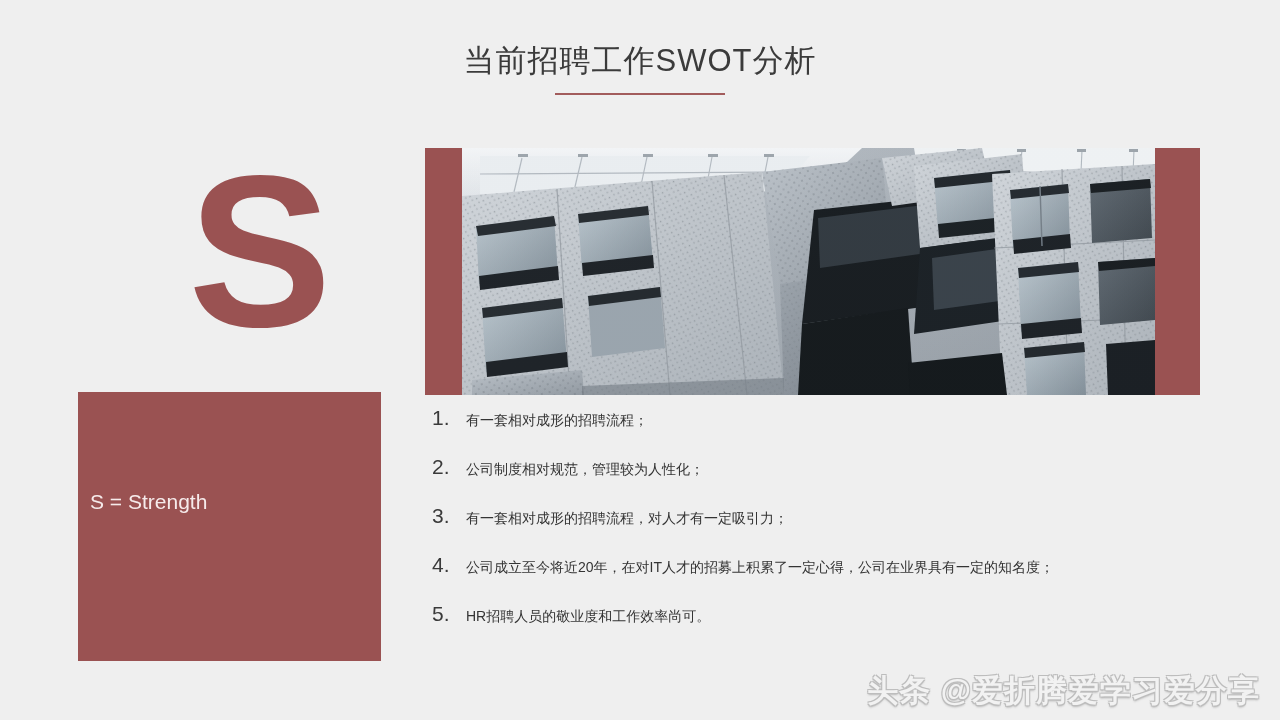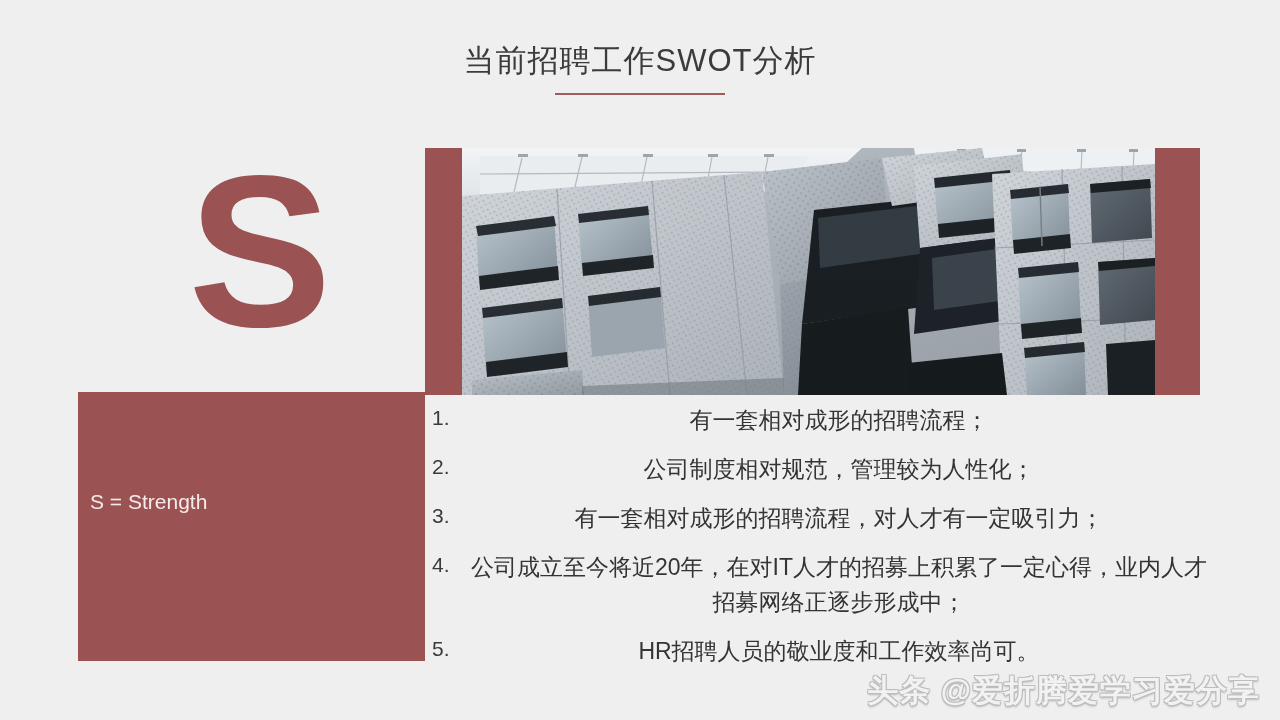--- a/index.html
+++ b/index.html
@@ -92,21 +92,21 @@
     overflow: hidden;
     background: #8e959c;
   }
   .photo svg { display: block; }
 
   
   .caption-box {
     position: absolute;
     left: 78px;
     top: 392px;
-    width: 347px;
+    width: 303px;
     height: 269px;
     background: #9a5252;
   }
   .caption-inner {
     position: absolute;
     left: 12px;
     top: 95px;
     width: 330px;
     color: #f4e9e9;
   }
@@ -137,25 +137,24 @@
     margin-bottom: 14px;
   }
   .bullet-num {
     width: 34px;
     flex: 0 0 34px;
     font-size: 21px;
     line-height: 30px;
     color: #3a3a3a;
   }
   .bullet-text {
-    font-size: 23px;
+    font-size: 14px;
     line-height: 35px;
     color: #343434;
     flex: 1 1 auto;
-    text-align: center;
   }
 
   
   .watermark {
     position: absolute;
     right: 20px;
     bottom: 8px;
     font-size: 31px;
     font-weight: bold;
     color: #f2f2f2;
@@ -355,21 +354,21 @@
     <div class="bullet-row">
       <div class="bullet-num">2.</div>
       <div class="bullet-text">公司制度相对规范，管理较为人性化；</div>
     </div>
     <div class="bullet-row">
       <div class="bullet-num">3.</div>
       <div class="bullet-text">有一套相对成形的招聘流程，对人才有一定吸引力；</div>
     </div>
     <div class="bullet-row">
       <div class="bullet-num">4.</div>
-      <div class="bullet-text">公司成立至今将近20年，在对IT人才的招募上积累了一定心得，业内人才招募网络正逐步形成中；</div>
+      <div class="bullet-text">公司成立至今将近20年，在对IT人才的招募上积累了一定心得，公司在业界具有一定的知名度；</div>
     </div>
     <div class="bullet-row">
       <div class="bullet-num">5.</div>
       <div class="bullet-text">HR招聘人员的敬业度和工作效率尚可。</div>
     </div>
   </div>
 
   <div class="watermark">头条 @爱折腾爱学习爱分享</div>
 
 </div>

